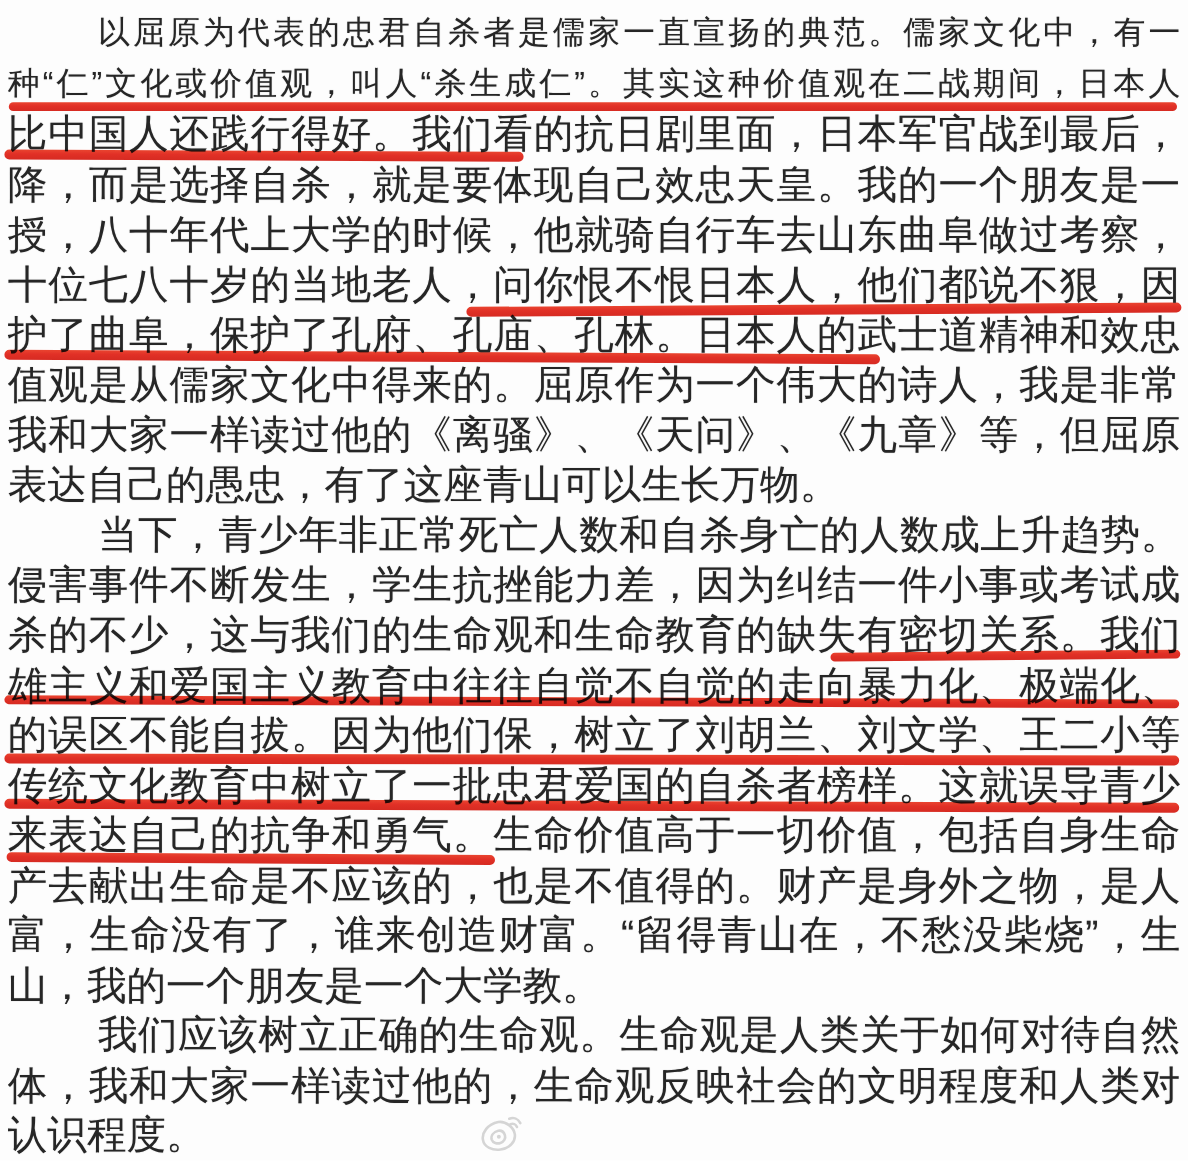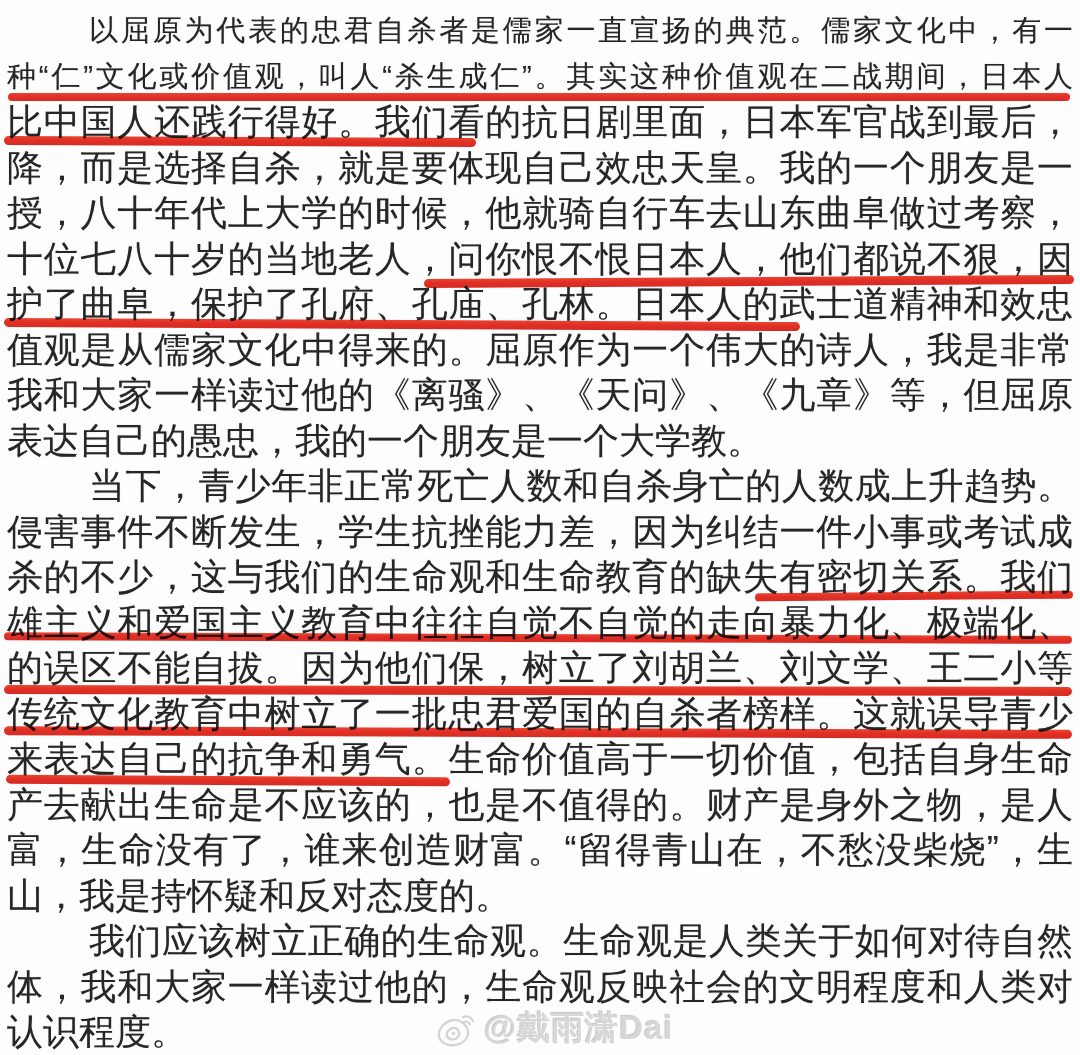--- a/index.html
+++ b/index.html
@@ -49,31 +49,31 @@
   <div id="lines">
       <div class="line indent dense" style="top: 8px;">以屈原为代表的忠君自杀者是儒家一直宣扬的典范。儒家文化中，有一</div>
       <div class="line dense" style="top: 53.5px;">种“仁”文化或价值观，叫人“杀生成仁”。其实这种价值观在二战期间，日本人</div>
       <div class="line" style="top: 99px;">比中国人还践行得好。我们看的抗日剧里面，日本军官战到最后，不选择投</div>
       <div class="line" style="top: 144.5px;">降，而是选择自杀，就是要体现自己效忠天皇。我的一个朋友是一个大学教</div>
       <div class="line" style="top: 190px;">授，八十年代上大学的时候，他就骑自行车去山东曲阜做过考察，访问过几</div>
       <div class="line" style="top: 235.5px;">十位七八十岁的当地老人，问你恨不恨日本人，他们都说不狠，因为他们保</div>
       <div class="line" style="top: 281px;">护了曲阜，保护了孔府、孔庙、孔林。日本人的武士道精神和效忠天皇的价</div>
       <div class="line" style="top: 326.5px;">值观是从儒家文化中得来的。屈原作为一个伟大的诗人，我是非常崇敬的，</div>
       <div class="line" style="top: 372px;">我和大家一样读过他的《离骚》、《天问》、《九章》等，但屈原以自杀来</div>
-      <div class="line endline" style="top: 417.5px;">表达自己的愚忠，我的一个朋友是一个大学教。</div>
+      <div class="line endline" style="top: 417.5px;">表达自己的愚忠，有了这座青山可以生长万物。</div>
       <div class="line indent" style="top: 463px;">当下，青少年非正常死亡人数和自杀身亡的人数成上升趋势。学校暴力</div>
       <div class="line" style="top: 508.5px;">侵害事件不断发生，学生抗挫能力差，因为纠结一件小事或考试成绩差而自</div>
       <div class="line" style="top: 554px;">杀的不少，这与我们的生命观和生命教育的缺失有密切关系。我们在革命英</div>
       <div class="line" style="top: 599.5px;">雄主义和爱国主义教育中往往自觉不自觉的走向暴力化、极端化、泛政治化</div>
       <div class="line" style="top: 645px;">的误区不能自拔。因为他们保，树立了刘胡兰、刘文学、王二小等英雄，在</div>
       <div class="line" style="top: 690.5px;">传统文化教育中树立了一批忠君爱国的自杀者榜样。这就误导青少年以自杀</div>
       <div class="line" style="top: 736px;">来表达自己的抗争和勇气。生命价值高于一切价值，包括自身生命的一种态度</div>
       <div class="line" style="top: 781.5px;">产去献出生命是不应该的，也是不值得的。财产是身外之物，是人创造的财</div>
       <div class="line" style="top: 827px;">富，生命没有了，谁来创造财富。“留得青山在，不愁没柴烧”，生命就是青</div>
-      <div class="line endline" style="top: 872.5px;">山，我是持怀疑和反对态度的。</div>
+      <div class="line endline" style="top: 872.5px;">山，我的一个朋友是一个大学教。</div>
       <div class="line indent" style="top: 918px;">我们应该树立正确的生命观。生命观是人类关于如何对待自然生命物</div>
       <div class="line" style="top: 963.5px;">体，我和大家一样读过他的，生命观反映社会的文明程度和人类对自身的</div>
       <div class="line endline" style="top: 1009px;">认识程度。</div>
     </div>
   <div id="marks">
       <div class="mark" style="left: 8px; top: 93px; width: 1062px; height: 8px; transform: rotate(0deg);"></div>
       <div class="mark" style="left: 4px; top: 137px; width: 472px; height: 9px; transform: rotate(0.25deg);"></div>
       <div class="mark" style="left: 424px; top: 277px; width: 650px; height: 9px; transform: rotate(-0.35deg);"></div>
       <div class="mark" style="left: 4px; top: 320px; width: 796px; height: 9px; transform: rotate(0.3deg);"></div>
       <div class="mark" style="left: 755px; top: 592px; width: 318px; height: 8px; transform: rotate(-0.5deg);"></div>
@@ -86,15 +86,14 @@
   <div class="watermark">
     <svg class="wm-icon" width="42" height="40" viewBox="0 0 42 40">
       <g fill="none" stroke="#cfcfcf" stroke-width="2.4" stroke-linecap="round">
         <path d="M17 12 C7 14, 2 22, 3 28 C4 35, 12 38, 19 37 C27 36, 33 30, 32 23 C31 17, 24 11, 17 12 Z"></path>
         <path d="M17 20 C13 21, 10 24, 11 28 C12 31, 16 32, 19 31 C22 30, 24 27, 23 24 C22 21, 20 19.5, 17 20 Z"></path>
         <circle cx="17.5" cy="25.5" r="1.8" fill="#cfcfcf" stroke="none"></circle>
         <path d="M27 9 C31 7.5, 35 9, 37 13"></path>
         <path d="M28 14 C30.5 13, 33 14, 34 16.5"></path>
       </g>
     </svg>
-    <span class="wm-text">@戴雨潇Dai</span>
   </div>
 </div>
 
 </body></html>

